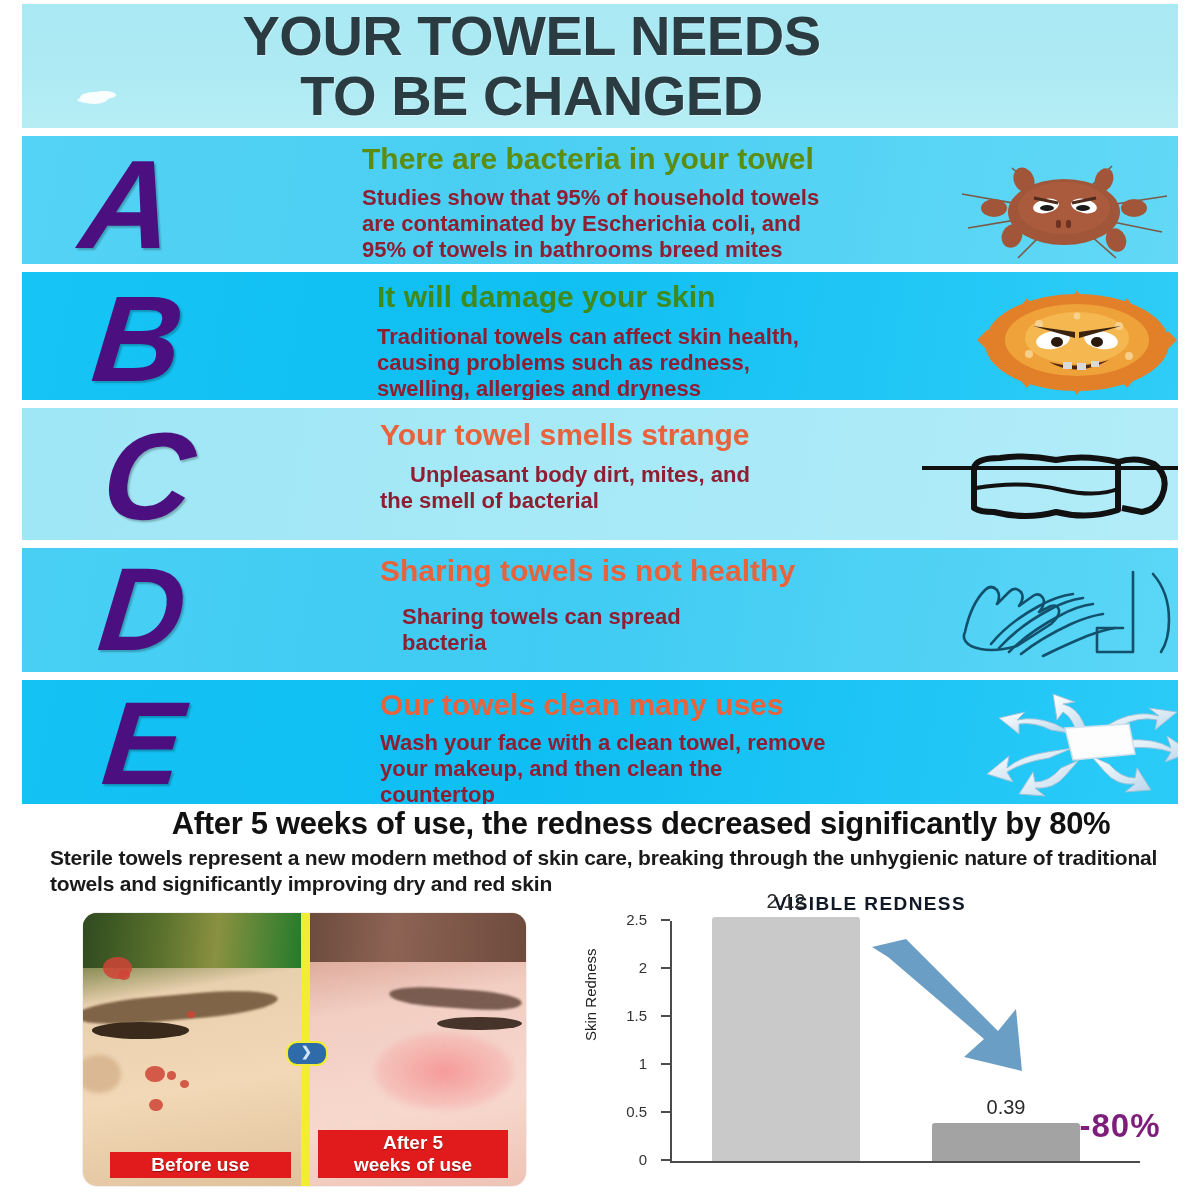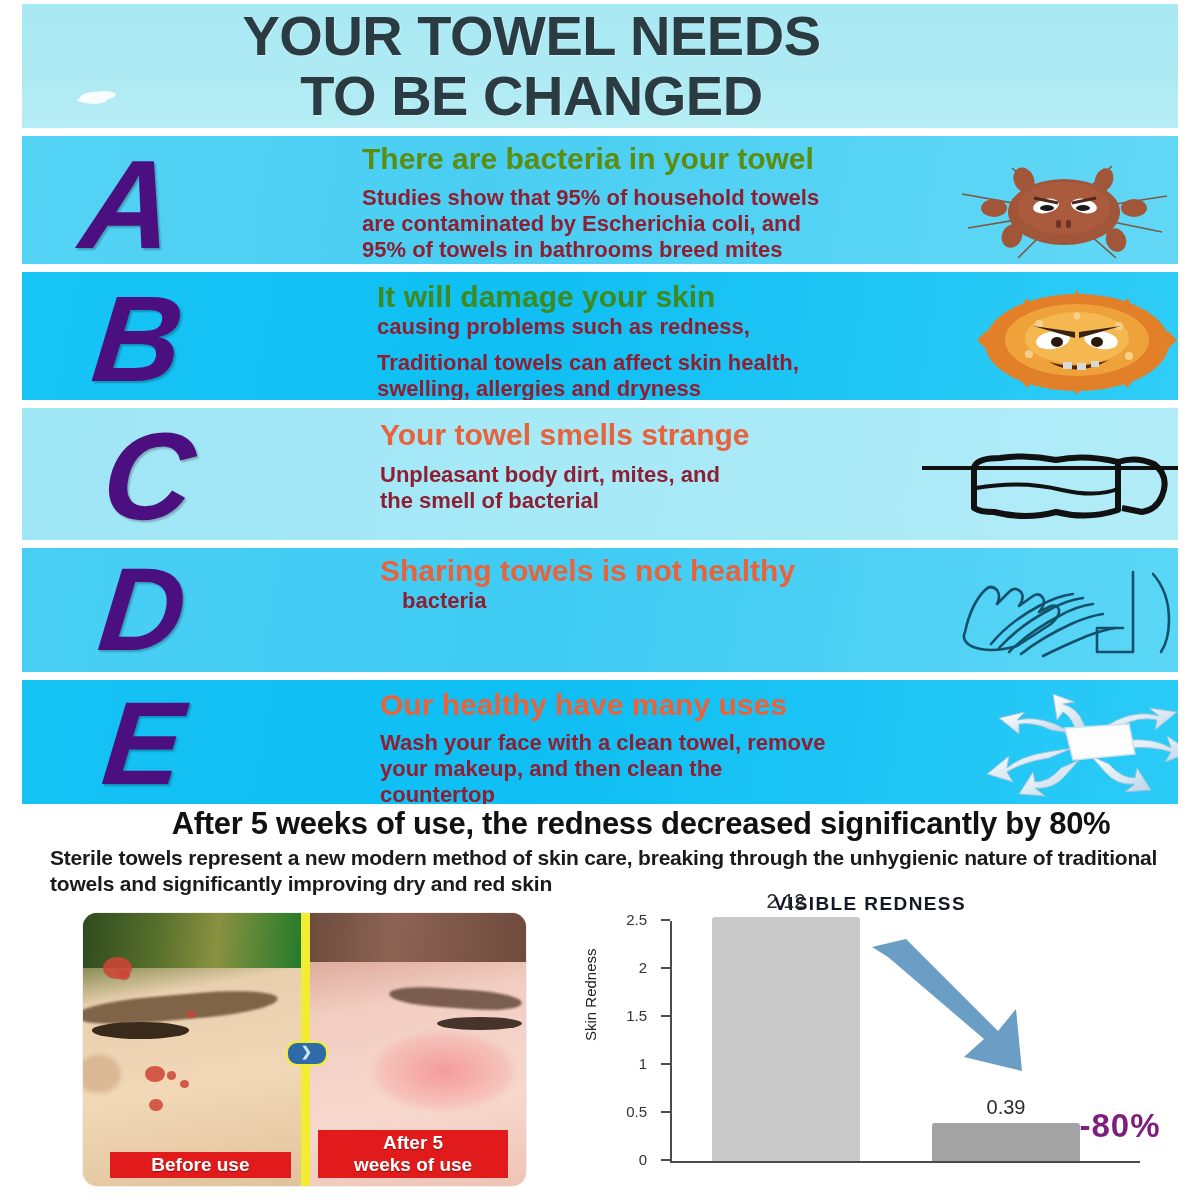--- a/index.html
+++ b/index.html
@@ -233,22 +233,22 @@
       <rect x="104" y="62" width="5" height="8" rx="2"></rect>
         <rect x="114" y="62" width="5" height="8" rx="2"></rect>
     </g>
   </svg>
 </div>
 
 <div class="band" id="band-b">
   <div class="letter" style="left:72px;top:6px;font-size:122px;">B</div>
   <div class="txtcol" style="left:355px;top:8px;width:600px;">
     <h2 class="h-green2">It will damage your skin</h2>
+    <p style="margin-top:10px;">Traditional towels can affect skin health,</p>
     <p>causing problems such as redness,</p>
-    <p style="margin-top:10px;">Traditional towels can affect skin health,</p>
     <p>swelling, allergies and dryness</p>
   </div>
   <svg class="icon-art" style="left:955px;top:18px;" width="200" height="105" viewBox="0 0 200 105">
     <g fill="#e2802a">
       <path d="M100 4 C150 4 192 26 192 53 C192 80 150 101 100 101 C50 101 8 80 8 53 C8 26 50 4 100 4 Z"></path>
       <g>
         <polygon points="100,0 108,14 92,14"></polygon>
           <polygon points="150,8 160,22 142,20"></polygon>
         <polygon points="50,8 40,22 58,20"></polygon>
           <polygon points="190,40 200,50 190,60"></polygon>
@@ -285,35 +285,36 @@
         <rect x="100" y="73" width="9" height="7"></rect>
       <rect x="114" y="71" width="8" height="6"></rect>
     </g>
   </svg>
 </div>
 
 <div class="band" id="band-c">
   <div class="letter" style="left:82px;top:6px;font-size:124px;">C</div>
   <div class="txtcol" style="left:358px;top:10px;width:560px;">
     <h2 class="h-orange">Your towel smells strange</h2>
-    <p style="margin-top:10px;">Unpleasant body dirt, mites, and</p>
+    <p style="margin-top:10px;margin-left:30px;">Unpleasant body dirt, mites, and</p>
     <p>the smell of bacterial</p>
   </div>
   <svg class="icon-art" style="left:900px;top:38px;" width="278" height="82" viewBox="0 0 278 82">
     <line x1="0" y1="22" x2="278" y2="22" stroke="#111" stroke-width="4"></line>
     <path d="M52 22 Q54 12 78 12 Q106 8 134 14 Q162 8 196 16 L196 22 L196 64 Q166 74 134 66 Q104 74 72 66 Q58 66 52 62 Z" fill="none" stroke="#111" stroke-width="6" stroke-linejoin="round"></path>
     <path d="M196 16 Q214 10 232 18 Q248 30 240 50 Q234 64 220 66 L200 62" fill="none" stroke="#111" stroke-width="6" stroke-linejoin="round"></path>
     <path d="M54 42 Q100 34 140 44 Q176 52 198 42" fill="none" stroke="#111" stroke-width="4"></path>
   </svg>
 </div>
 
 <div class="band" id="band-d">
   <div class="letter" style="left:78px;top:2px;font-size:118px;">D</div>
   <div class="txtcol" style="left:358px;top:6px;width:640px;">
     <h2 class="h-orange">Sharing towels is not healthy</h2>
+    <p style="margin-top:16px;margin-left:22px;">Sharing towels can spread</p>
     <p style="margin-left:22px;">bacteria</p>
   </div>
   <svg class="icon-art" style="left:925px;top:18px;" width="252" height="104" viewBox="0 0 252 104">
     <g fill="none" stroke="#12506b" stroke-width="2.6" stroke-linejoin="round" stroke-linecap="round">
       <path d="M18 66 Q24 38 38 24 Q44 18 50 24 Q54 30 50 38 L62 26 Q68 20 74 26 Q78 32 72 40
                L86 30 Q92 26 96 32 Q99 38 92 46 L104 40 Q110 38 112 44 Q113 50 104 58
                L70 80 Q42 88 24 80 Q14 74 18 66 Z"></path>
       <path d="M44 78 Q62 56 92 40 Q110 30 126 28"></path>
       <path d="M52 82 Q72 60 102 44 Q120 34 136 32"></path>
       <path d="M62 86 Q82 66 112 50 Q130 40 146 38"></path>
@@ -321,21 +322,21 @@
       <path d="M96 90 Q116 80 140 70 Q156 64 168 62"></path>
       <path d="M186 6 L186 86 L150 86 L150 62 L176 62"></path>
       <path d="M206 8 Q222 26 222 54 Q222 74 214 86"></path>
     </g>
   </svg>
 </div>
 
 <div class="band" id="band-e">
   <div class="letter" style="left:82px;top:4px;font-size:118px;">E</div>
   <div class="txtcol" style="left:358px;top:8px;width:620px;">
-    <h2 class="h-orange">Our healthy have many uses</h2>
+    <h2 class="h-orange">Our towels clean many uses</h2>
     <p style="margin-top:8px;">Wash your face with a clean towel, remove</p>
     <p>your makeup, and then clean the</p>
     <p>countertop</p>
   </div>
   <svg class="icon-art" style="left:955px;top:10px;" width="215" height="108" viewBox="0 0 215 108">
     <defs>
       <linearGradient id="agr" x1="0" y1="0" x2="1" y2="1">
         <stop offset="0" stop-color="#ffffff"></stop>
           <stop offset="1" stop-color="#b9d6ea"></stop>
       </linearGradient>

